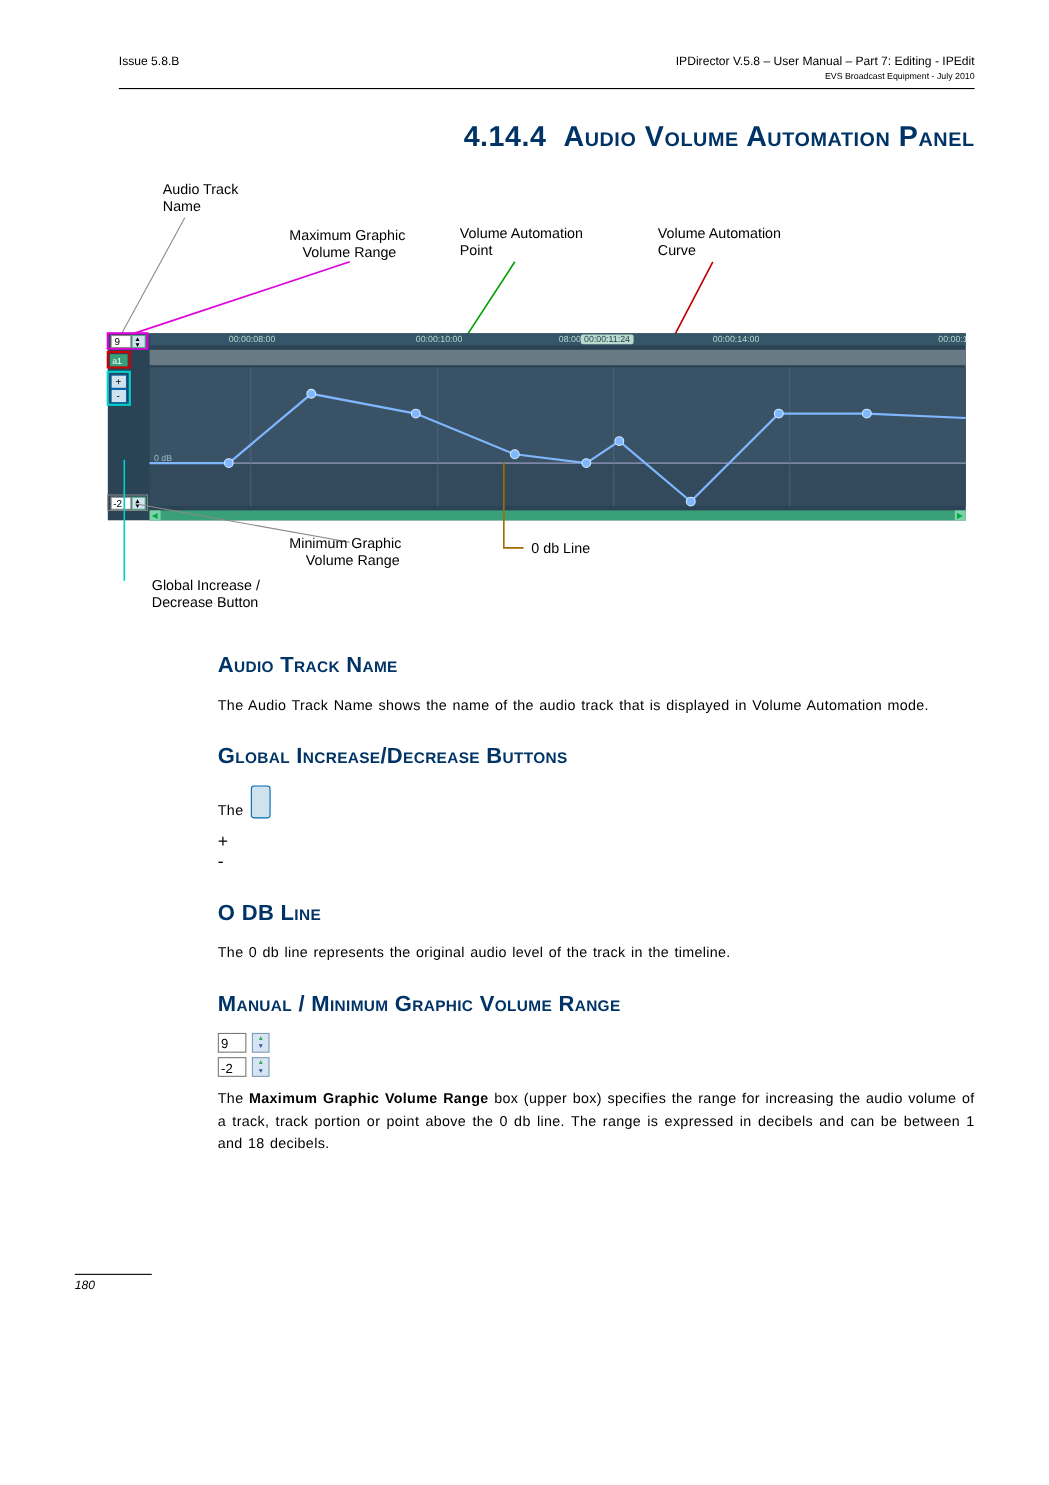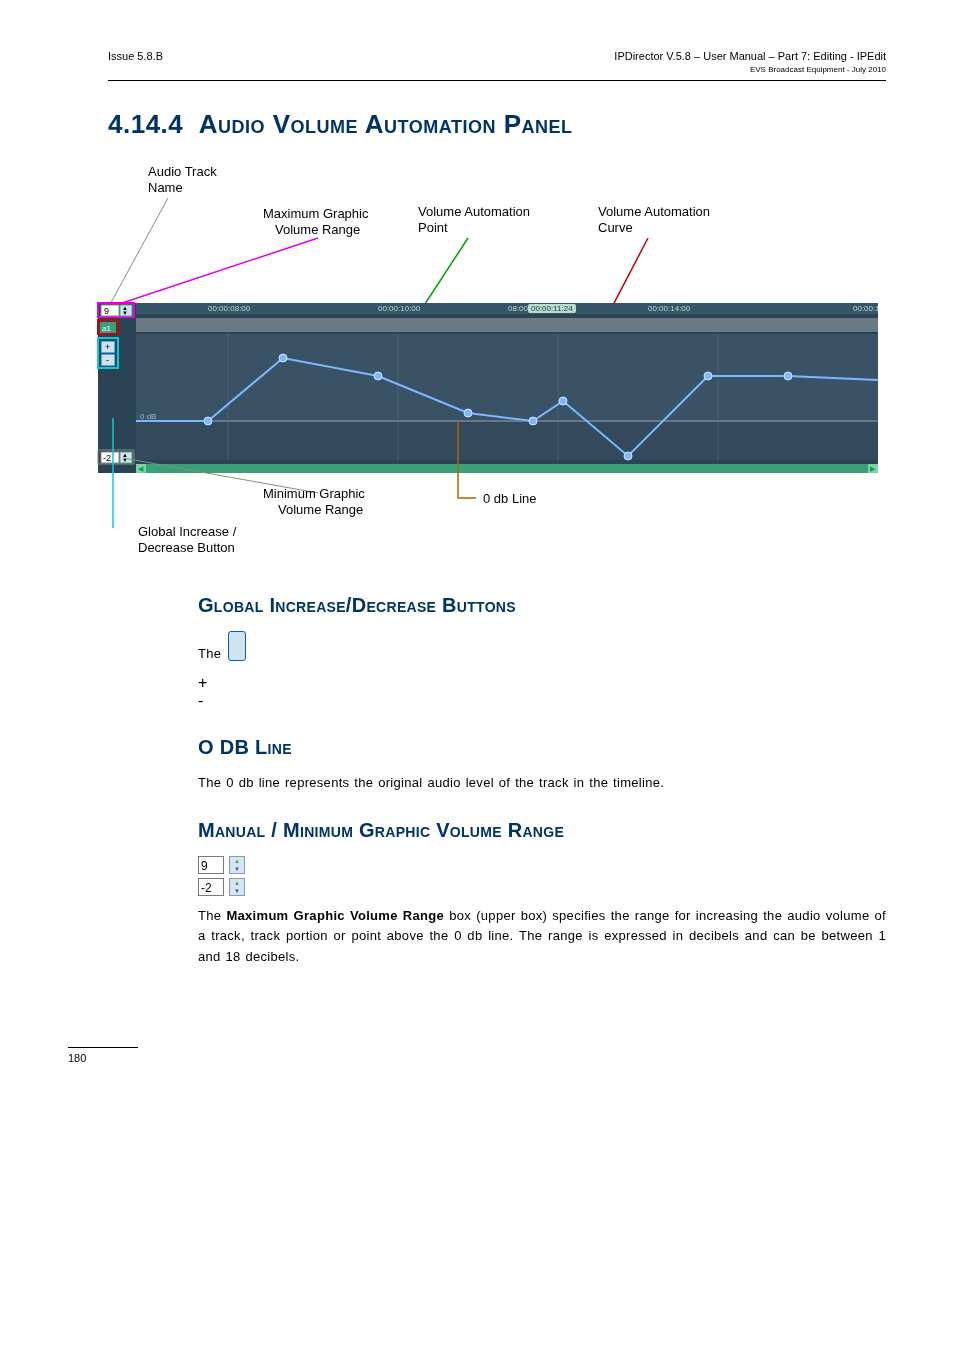--- a/index.html
+++ b/index.html
@@ -25,20 +25,21 @@
   .header-rule {
     border-top: 1.5px solid #000;
     margin-bottom: 28px;
   }
   h1 {
     font-size: 26px;
     font-weight: bold;
     color: #003366;
     margin-bottom: 18px;
     letter-spacing: 0.5px;
+    text-align: right;
   }
   h1 .num { font-variant: normal; }
   h1 .caps { font-variant: small-caps; }
   h2 {
     font-size: 20px;
     font-weight: bold;
     color: #003366;
     font-variant: small-caps;
     margin: 26px 0 14px 0;
     letter-spacing: 0.3px;
@@ -97,21 +98,21 @@
     flex-direction: column;
   }
   .spinner-arrows div {
     flex: 1;
     font-size: 6px;
     line-height: 8px;
     text-align: center;
     color: #3a5;
   }
   .spinner-arrows div:last-child { color: #35a; }
-  .footer-wrap { margin-top: 80px; margin-left: -40px; }
+  .footer-wrap { margin-top: 108px; margin-left: -40px; font-style: italic; }
   .footer-rule { border-top: 1.5px solid #000; width: 70px; margin-bottom: 4px; }
   .footer-num { font-size: 11px; }
   .bold { font-weight: bold; margin-top: 24px; }
 </style>
 </head>
 <body>
 
 <div class="header-row">
   <span>Issue 5.8.B</span>
   <span>IPDirector V.5.8 – User Manual – Part 7: Editing - IPEdit</span>
@@ -224,20 +225,22 @@
   <text class="lbl" x="195" y="340">Minimum Graphic</text>
   <text class="lbl" x="210" y="356">Volume Range</text>
   <text class="lbl" x="415" y="345">0 db Line</text>
   <text class="lbl" x="70" y="378">Global Increase /</text>
   <text class="lbl" x="70" y="394">Decrease Button</text>
 </svg>
 </div>
 
 <div class="content">
 
+  <h2>Audio Track Name</h2>
+  <p>The Audio Track Name shows the name of the audio track that is displayed in Volume Automation mode.</p>
 
   <h2>Global Increase/Decrease Buttons</h2>
   <p>
     <span>The </span>
     <span class="inline-btn"></span></p><div>+</div><div>-</div>
   <p></p>
 
   <h2>O DB Line</h2>
   <p>The 0 db line represents the original audio level of the track in the timeline.</p>
 

